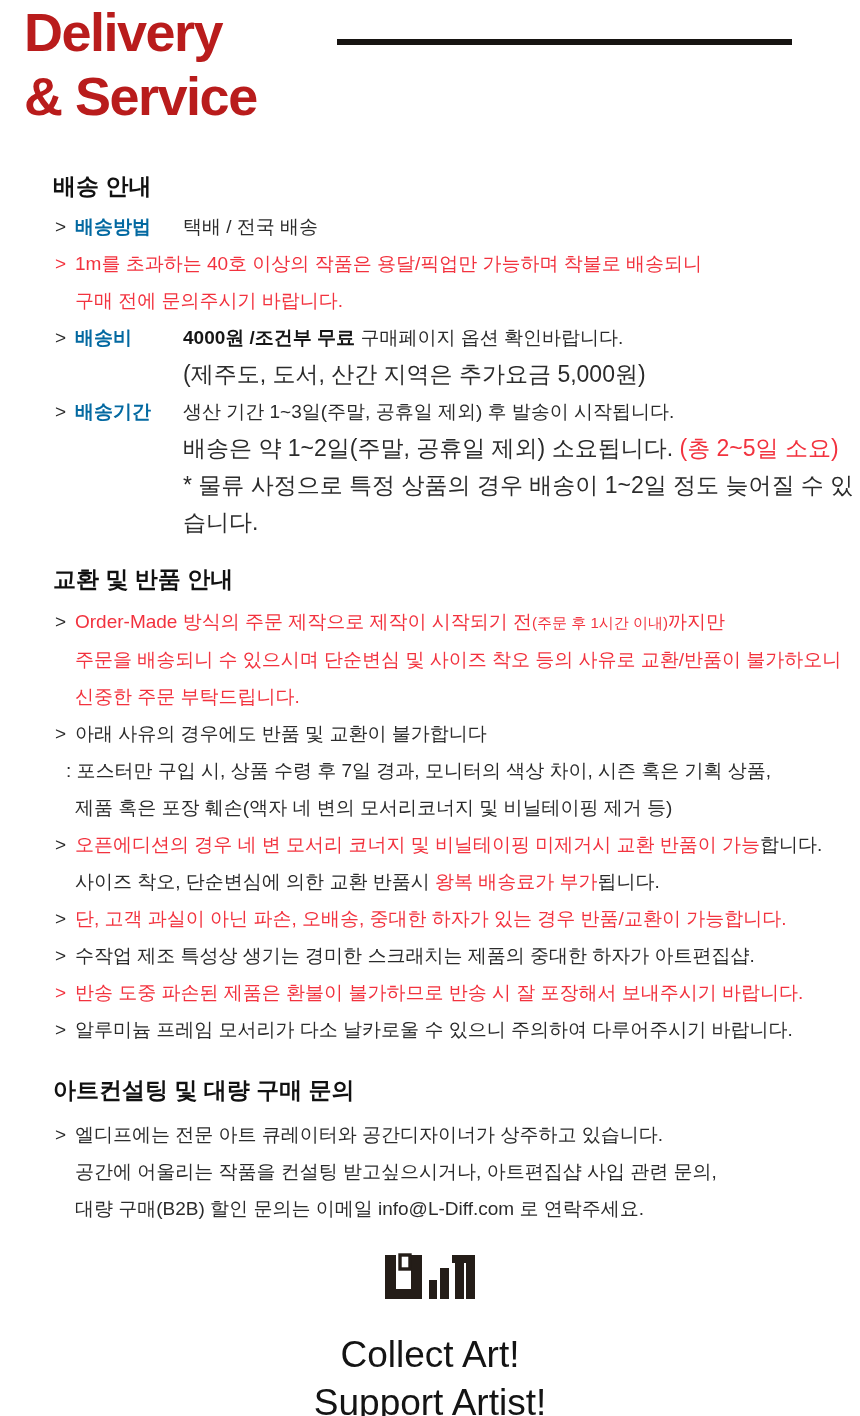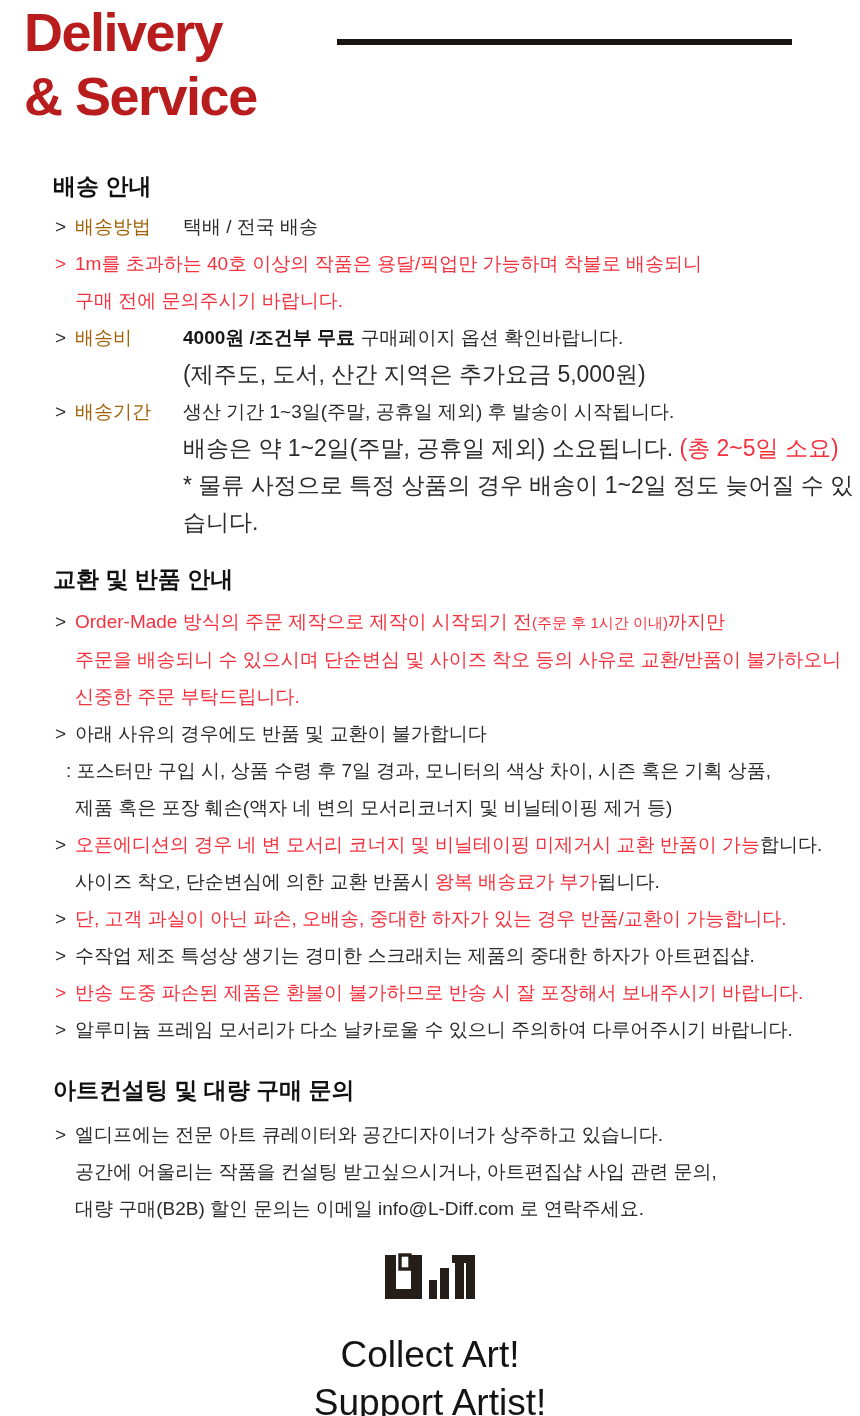--- a/index.html
+++ b/index.html
@@ -27,21 +27,21 @@
   .rows.r3{margin-top:12px;}
   .line{margin-left:55px;font-size:19px;line-height:37px;color:#2b2b2b;}
   .line .bullet{display:inline-block;width:20px;}
   .grid-row{
     display:grid;grid-template-columns:20px 108px auto;
     margin-left:55px;font-size:19px;line-height:37px;
   }
   .indent-val{margin-left:183px;font-size:23px;line-height:37px;}
   .indent-txt{margin-left:75px;font-size:19px;line-height:37px;}
   .indent-colon{margin-left:66px;font-size:19px;line-height:37px;}
-  .lbl{font-weight:400;color:#a16207;}
+  .lbl{font-weight:700;color:#0369a1;}
   .bold{font-weight:700;color:#161616;}
   .red{color:#f2323e;}
   .small{font-size:15px;}
   
   .logo-wrap{margin-top:26px;text-align:center;}
   .logo-wrap svg{width:90px;height:46px;}
   .logo-fill{fill:#241d18;}
   .logo-stroke{fill:none;stroke:#241d18;stroke-width:3.4px;}
   .slogan{
     margin-top:28px;text-align:center;font-size:37px;line-height:48px;

